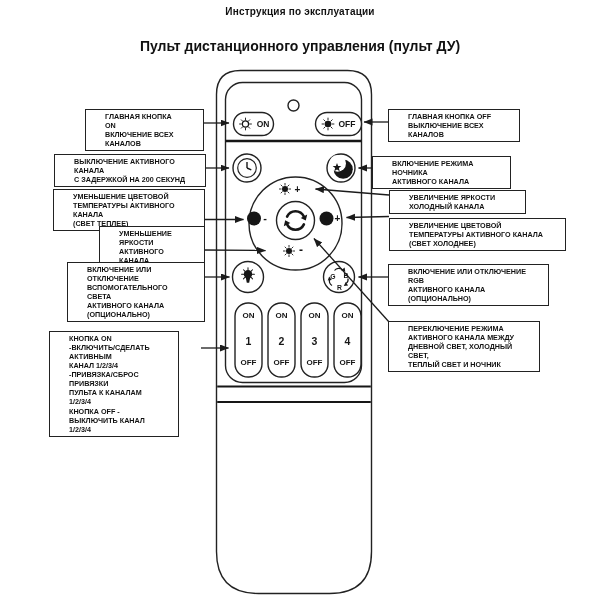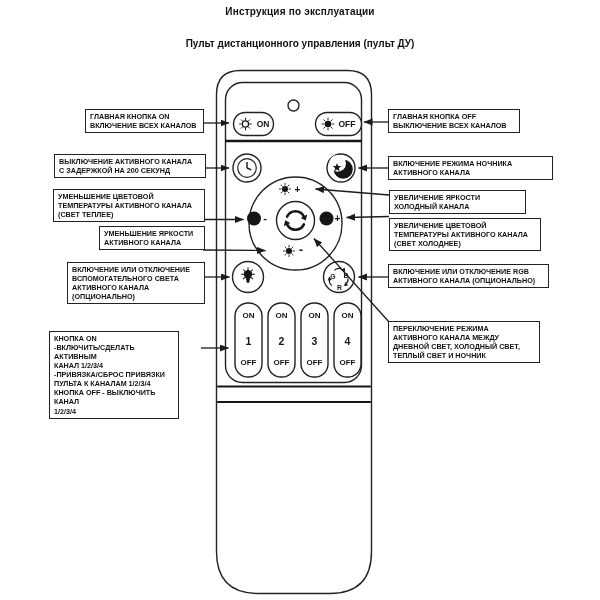--- a/index.html
+++ b/index.html
@@ -1,25 +1,25 @@
 <!DOCTYPE html>
 <html><head>
 <meta charset="utf-8">
 <style>
   html,body{margin:0;padding:0;background:#fff;}
   .stage{position:relative;width:600px;height:600px;background:#fff;
          font-family:"Liberation Sans",sans-serif;overflow:hidden;color:#111;}
   .title{position:absolute;top:6px;left:0;width:100%;text-align:center;
          font-size:10px;font-weight:bold;letter-spacing:.2px;}
   .subtitle{position:absolute;top:38px;left:0;width:100%;text-align:center;
-         font-size:10px;font-weight:bold;}
+         font-size:14px;font-weight:bold;}
   .art{position:absolute;left:0;top:0;}
   .art text{font-family:"Liberation Sans",sans-serif;font-weight:bold;fill:#161616;}
   .callout{position:absolute;box-sizing:border-box;border:1.5px solid #222;
-         background:#fff;padding:2px 4px;font-size:7.2px;font-weight:bold;
+         background:#fff;padding:2px 19px;font-size:7.2px;font-weight:bold;
          line-height:1.26;white-space:pre-line;color:#111;}
   .ol{fill:#fff;stroke:#222;stroke-width:1.4;}
   .thin{fill:none;stroke:#222;stroke-width:1.2;}
   .leader{stroke:#1b1b1b;stroke-width:1.3;fill:none;}
   .ink{fill:#161616;stroke:none;}
   #rays line{stroke:#161616;stroke-width:1.1;stroke-linecap:round;}
 </style>
 </head>
 <body>
 
@@ -209,25 +209,25 @@
   <div class="callout" style="left:49px;top:331px;width:130px">КНОПКА ON
 -ВКЛЮЧИТЬ/СДЕЛАТЬ АКТИВНЫМ
 КАНАЛ 1/2/3/4
 -ПРИВЯЗКА/СБРОС ПРИВЯЗКИ
 ПУЛЬТА К КАНАЛАМ 1/2/3/4
 КНОПКА OFF - ВЫКЛЮЧИТЬ КАНАЛ
 1/2/3/4</div>
 
   <div class="callout" style="left:388px;top:109px;width:132px">ГЛАВНАЯ КНОПКА OFF
 ВЫКЛЮЧЕНИЕ ВСЕХ КАНАЛОВ</div>
-  <div class="callout" style="left:388px;top:156px;width:165px">ВКЛЮЧЕНИЕ РЕЖИМА НОЧНИКА
+  <div class="callout" style="left:372px;top:156px;width:139px">ВКЛЮЧЕНИЕ РЕЖИМА НОЧНИКА
 АКТИВНОГО КАНАЛА</div>
   <div class="callout" style="left:389px;top:190px;width:137px">УВЕЛИЧЕНИЕ ЯРКОСТИ
 ХОЛОДНЫЙ КАНАЛА</div>
-  <div class="callout" style="left:389px;top:218px;width:152px">УВЕЛИЧЕНИЕ ЦВЕТОВОЙ
+  <div class="callout" style="left:389px;top:218px;width:177px">УВЕЛИЧЕНИЕ ЦВЕТОВОЙ
 ТЕМПЕРАТУРЫ АКТИВНОГО КАНАЛА
 (СВЕТ ХОЛОДНЕЕ)</div>
   <div class="callout" style="left:388px;top:321px;width:152px">ПЕРЕКЛЮЧЕНИЕ РЕЖИМА
 АКТИВНОГО КАНАЛА МЕЖДУ
 ДНЕВНОЙ СВЕТ, ХОЛОДНЫЙ СВЕТ,
 ТЕПЛЫЙ СВЕТ И НОЧНИК</div>
   <div class="callout" style="left:388px;top:264px;width:161px">ВКЛЮЧЕНИЕ ИЛИ ОТКЛЮЧЕНИЕ RGB
 АКТИВНОГО КАНАЛА (ОПЦИОНАЛЬНО)</div>
 
 </div>

